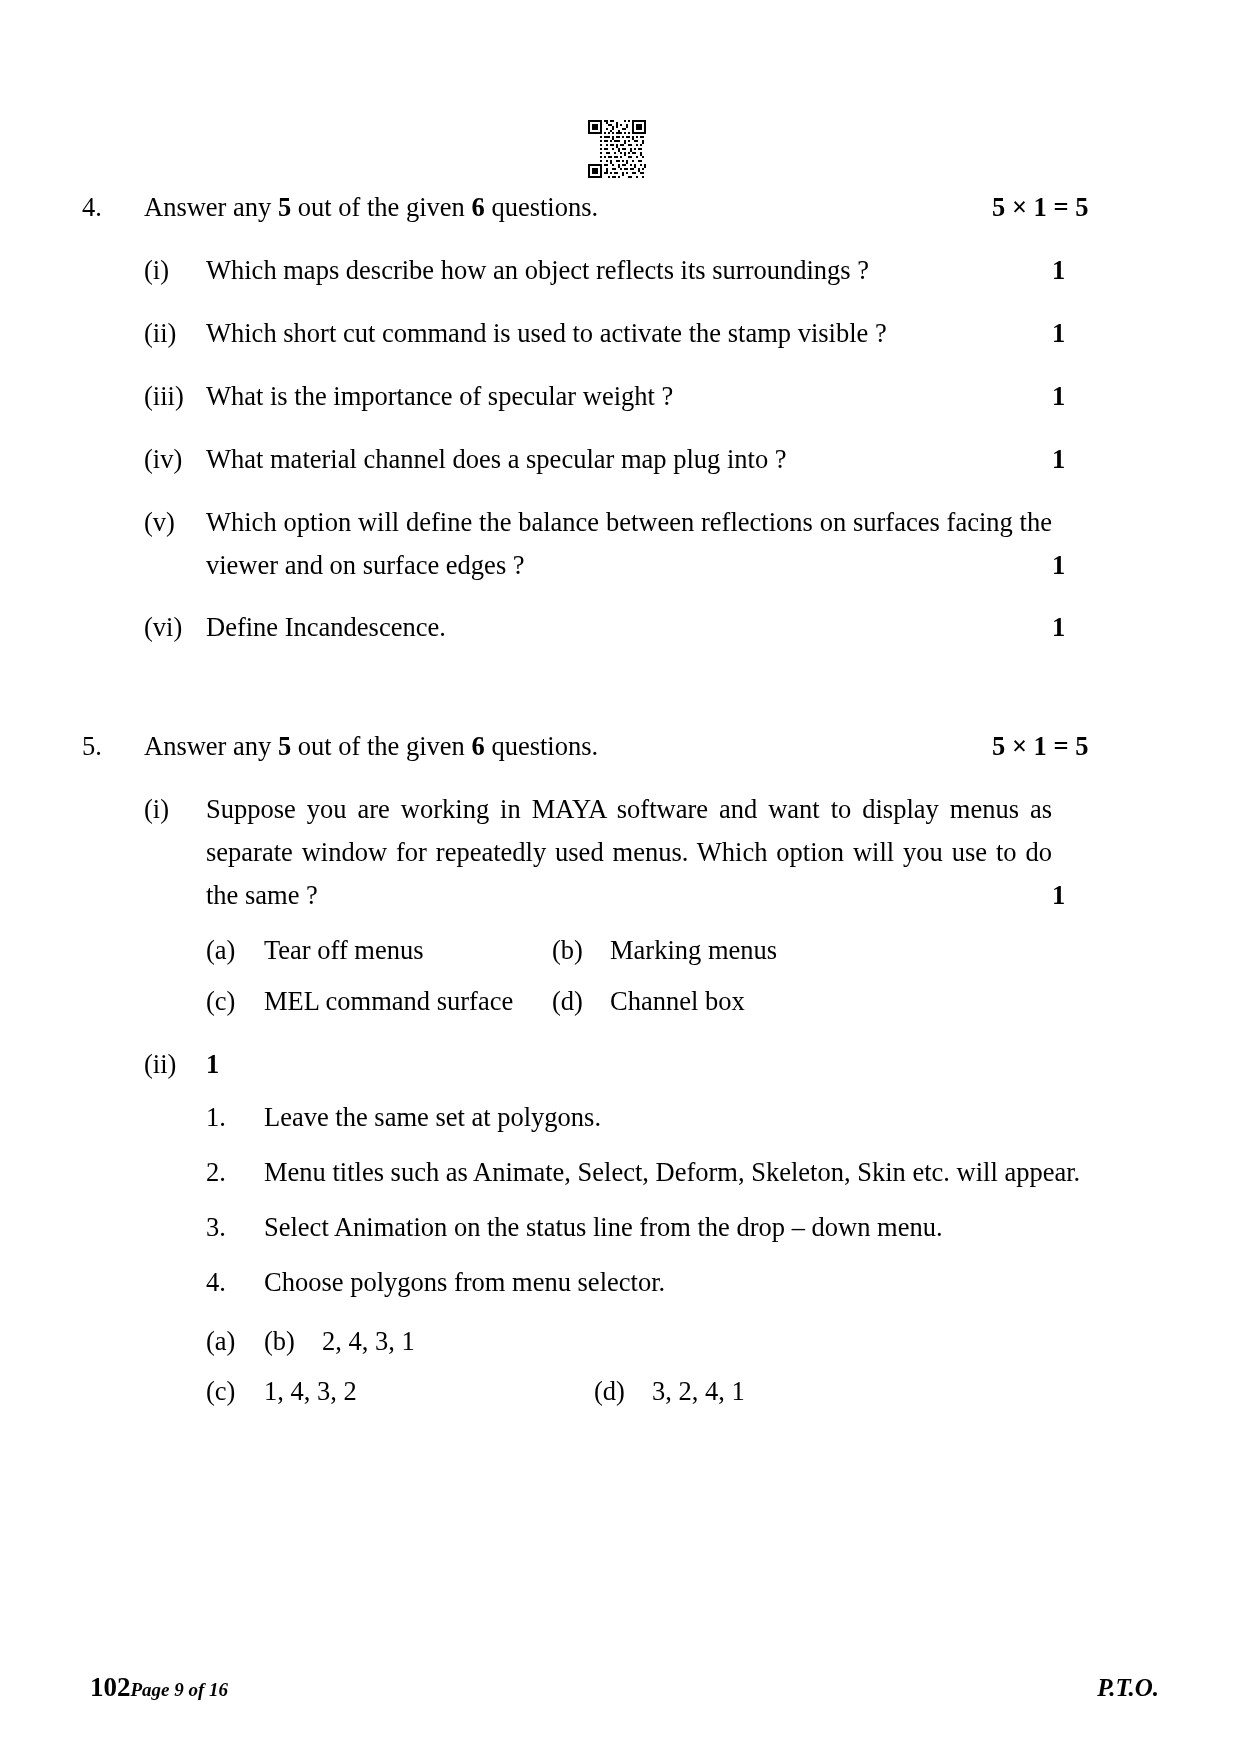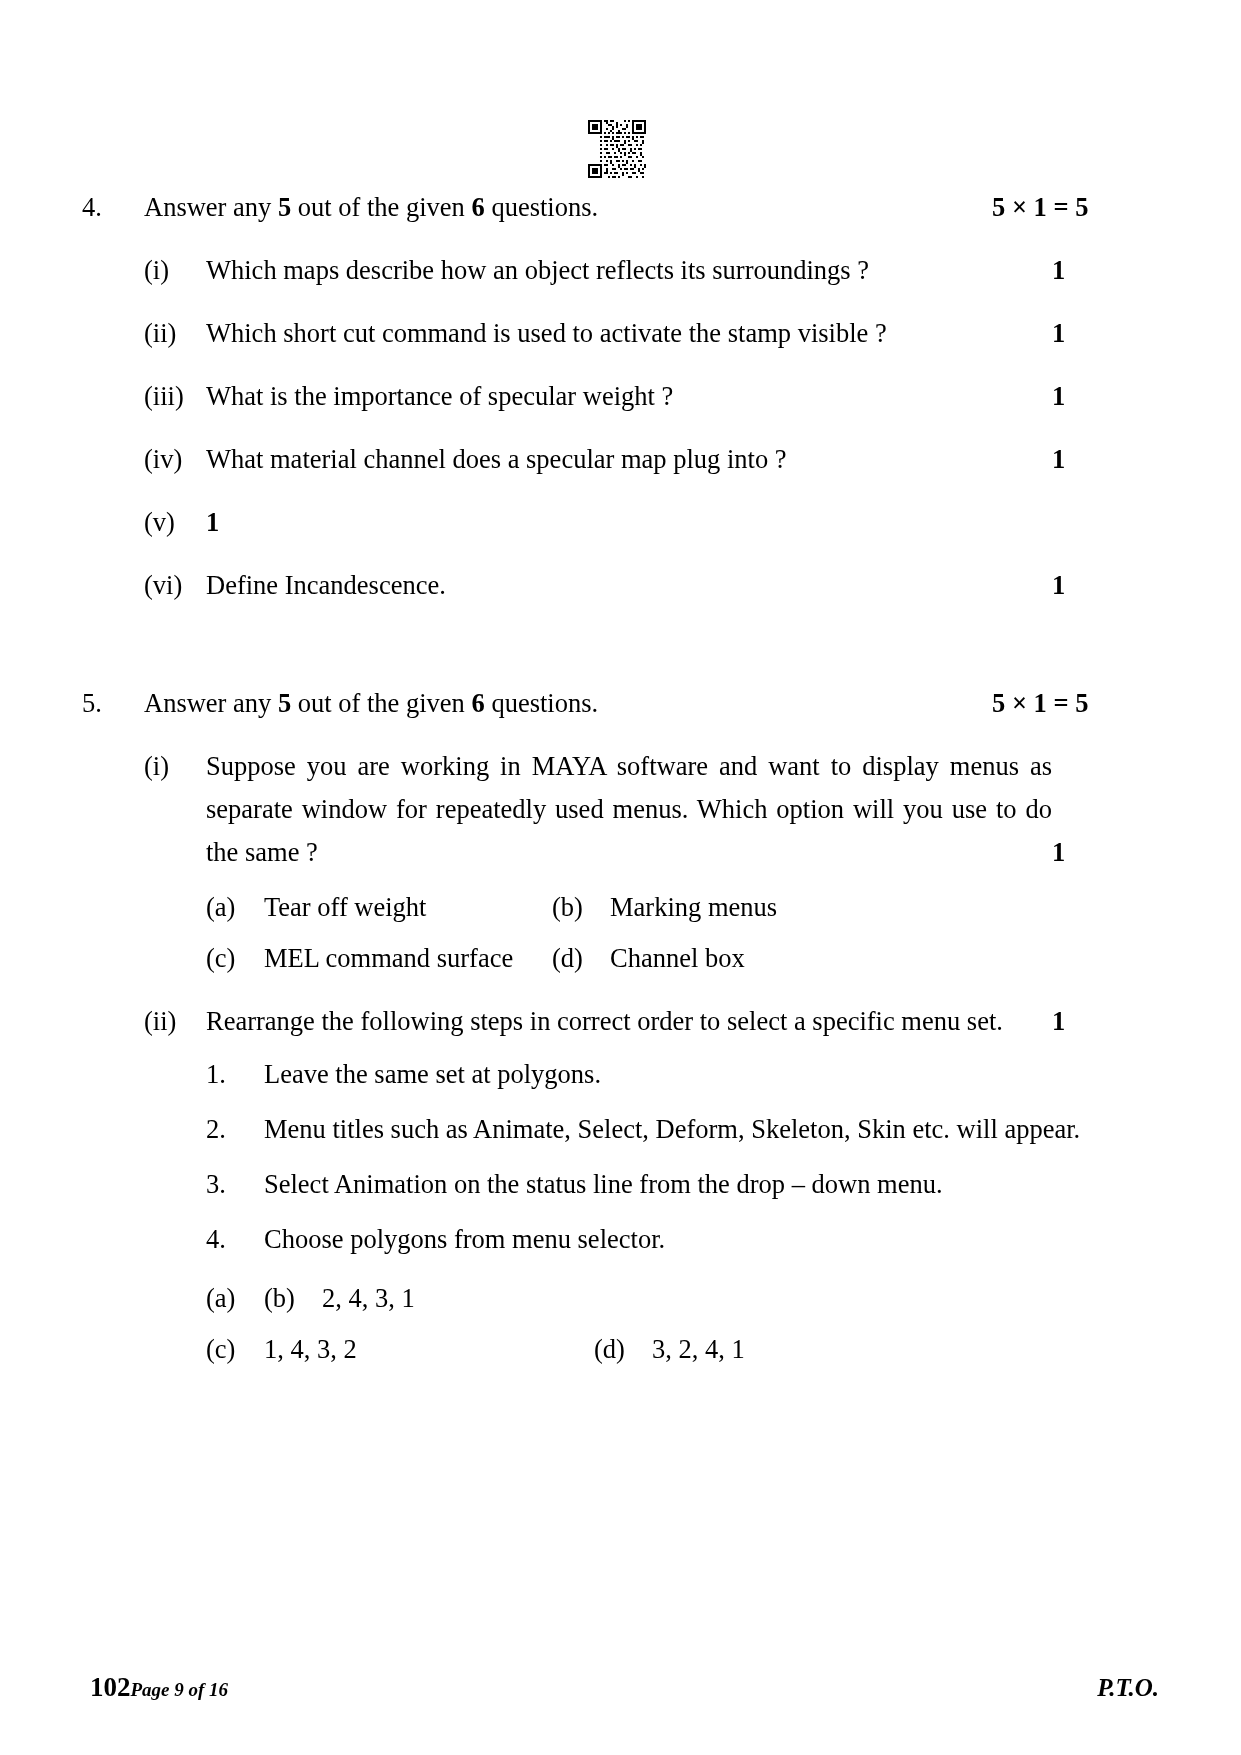--- a/index.html
+++ b/index.html
@@ -301,20 +301,21 @@
     <div class="row-rom">
       <div class="lbl">(iv)</div>
       <div class="body">What material channel does a specular map plug into ?</div>
       <div class="mk">1</div>
     </div>
 
     <div class="gap-sm"></div>
 
     <div class="row-rom">
       <div class="lbl">(v)</div>
+      <div class="body justify">Which option will define the balance between reflections on surfaces facing the viewer and on surface edges ?</div>
       <div class="mk" style="align-self:flex-end;">1</div>
     </div>
 
     <div class="gap-sm"></div>
 
     <div class="row-rom">
       <div class="lbl">(vi)</div>
       <div class="body">Define Incandescence.</div>
       <div class="mk">1</div>
     </div>
@@ -334,39 +335,38 @@
     <div class="row-rom">
       <div class="lbl">(i)</div>
       <div class="body justify">Suppose you are working in MAYA software and want to display menus as separate window for repeatedly used menus. Which option will you use to do the same ?</div>
       <div class="mk" style="align-self:flex-end;">1</div>
     </div>
 
     <div style="height:12px"></div>
 
     <div class="mcq">
       <div class="optlbl">(a)</div>
-      <div class="opttxt-a">Tear off weight</div>
+      <div class="opttxt-a">Tear off menus</div>
       <div class="optlbl2">(b)</div>
       <div class="opttxt-b">Marking menus</div>
     </div>
 
     <div style="height:8px"></div>
 
     <div class="mcq">
       <div class="optlbl">(c)</div>
       <div class="opttxt-c">MEL command surface</div>
       <div class="optlbl2">(d)</div>
       <div class="opttxt-b">Channel box</div>
     </div>
 
     <div class="gap-sm"></div>
 
     <div class="row-rom">
       <div class="lbl">(ii)</div>
-      <div class="body justify">Rearrange the following steps in correct order to select a specific menu set.</div>
       <div class="mk" style="align-self:flex-end;">1</div>
     </div>
 
     <div style="height:10px"></div>
 
     <div class="row-opt">
       <div class="lbl">1.</div>
       <div class="body">Leave the same set at polygons.</div>
     </div>
 

